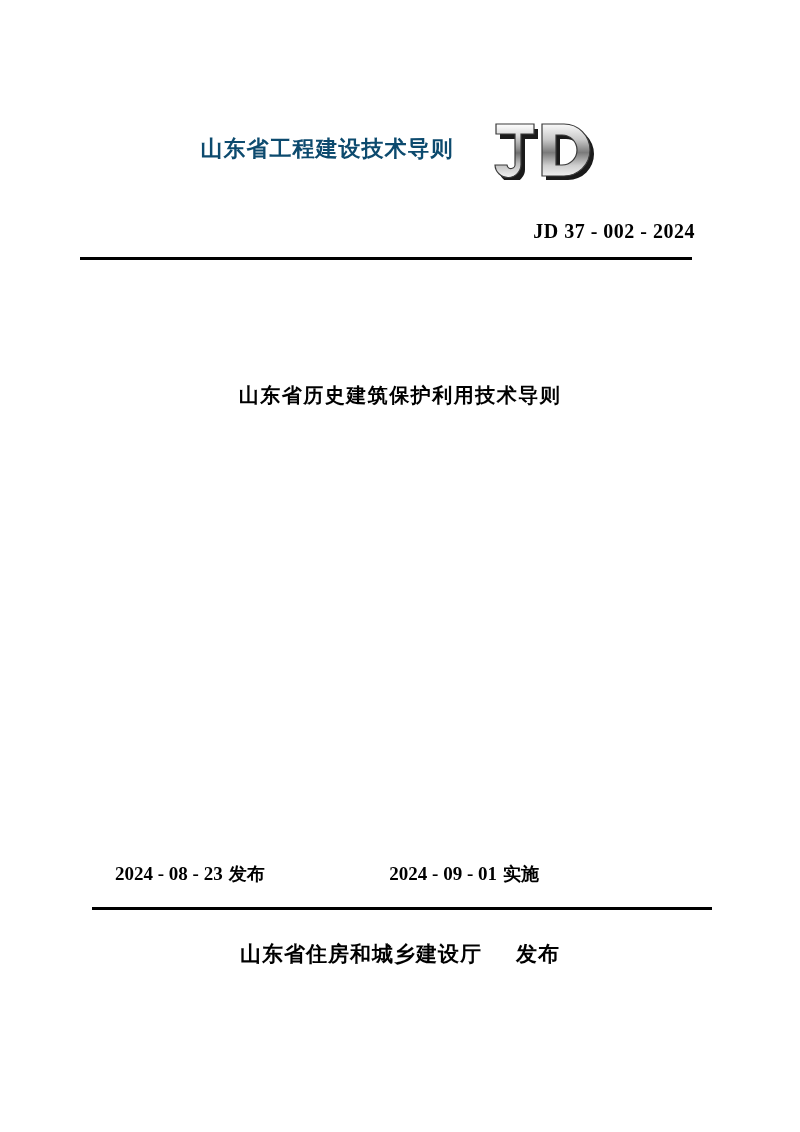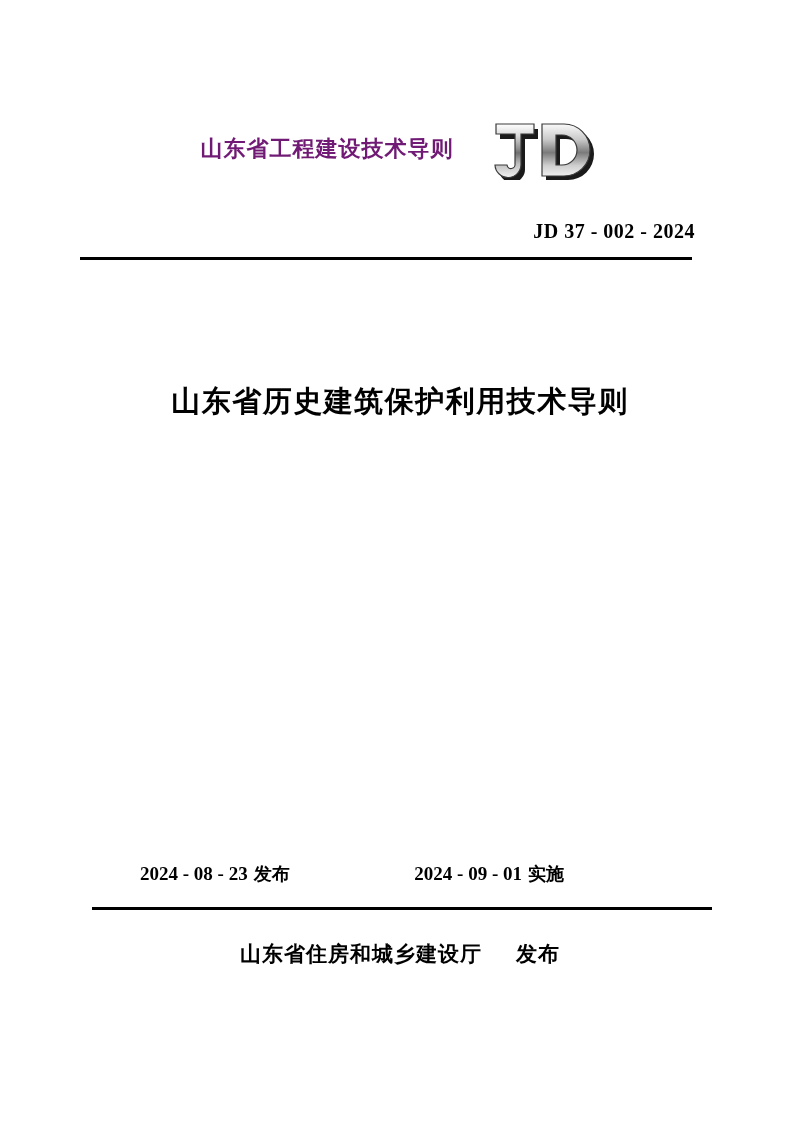--- a/index.html
+++ b/index.html
@@ -30,21 +30,21 @@
     width: 800px;
     display: flex;
     align-items: center;
     justify-content: center;
   }
   .series-title {
     font-family: "Liberation Sans", sans-serif;
     font-weight: bold;
     font-size: 22px;
     letter-spacing: 1px;
-    color: #701a75;
+    color: #0c4a6e;
     white-space: nowrap;
   }
   .logo {
     margin-left: 26px;
     width: 120px;
     height: 62px;
     position: relative;
     display: block;
   }
 
@@ -71,32 +71,31 @@
 
   
   .doc-title {
     position: absolute;
     left: 0;
     top: 382px;
     width: 800px;
     text-align: center;
     font-family: "Liberation Sans", sans-serif;
     font-weight: bold;
-    font-size: 29px;
+    font-size: 20px;
     letter-spacing: 1.5px;
   }
 
   
   .dates-row {
     position: absolute;
     left: 0;
     top: 862px;
     width: 644px;
     height: 28px;
-    margin-left: 25px;
   }
   .date-issue {
     position: absolute;
     left: 115px;
     top: 0;
     font-family: "Liberation Serif", serif;
     font-weight: bold;
     font-size: 19px;
     white-space: nowrap;
   }

